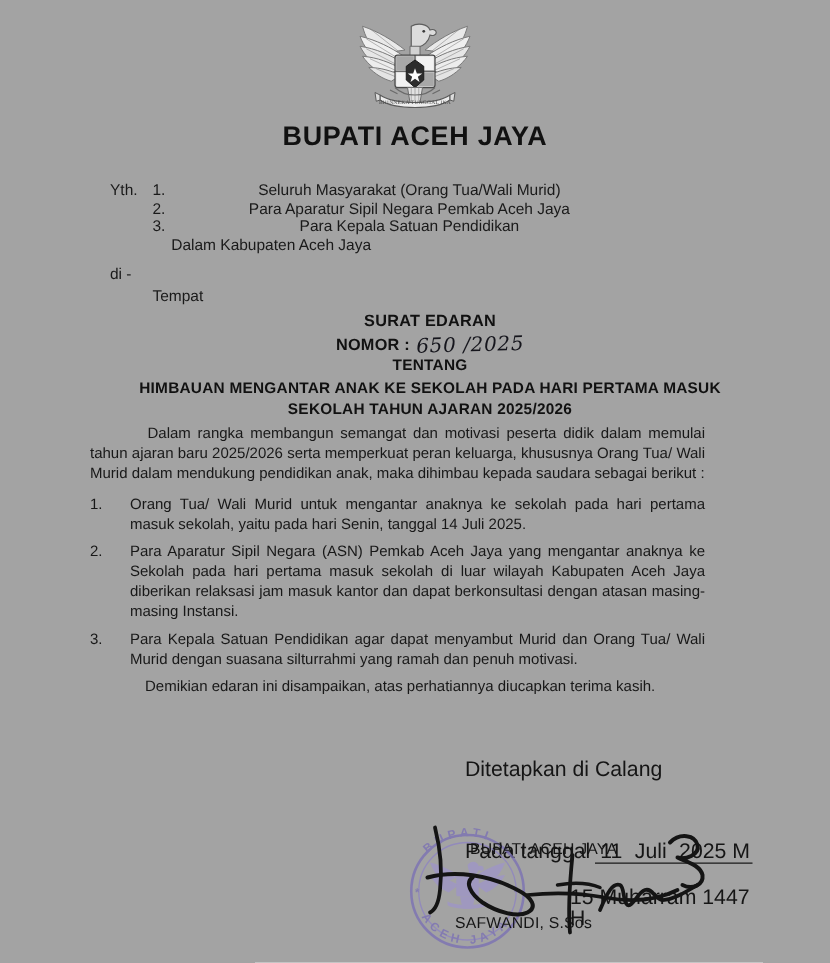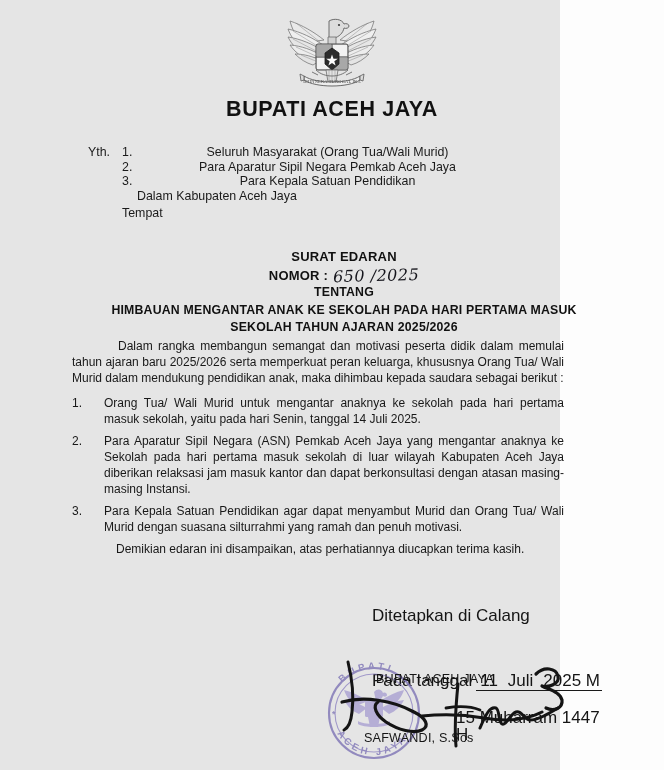--- a/index.html
+++ b/index.html
@@ -7,22 +7,22 @@
   body{
     width:664px;height:770px;
     background:#fdfdfd;
     font-family:"Liberation Sans","DejaVu Sans",sans-serif;
     color:#1a1a1a;
     overflow:hidden;
     position:relative;
   }
   .page{
     position:relative;
-    width:560px;height:770px;
-    background:#e5e5e5;
+    width:664px;height:770px;
+    background:#a3a3a3;
     box-sizing:border-box;
   }
 
   
   .emblem-wrap{
     position:absolute;left:0;top:12px;width:664px;
     text-align:center;
   }
   .emblem{display:inline-block;width:112px;height:80px;}
 
@@ -197,20 +197,21 @@
           <span class="addr-num">2.</span>
           <span class="addr-txt">Para Aparatur Sipil Negara Pemkab Aceh Jaya</span>
         </div>
         <div class="addr-li">
           <span class="addr-num">3.</span>
           <span class="addr-txt">Para Kepala Satuan Pendidikan</span>
         </div>
         <div class="addr-sub">Dalam Kabupaten Aceh Jaya</div>
       </div>
     </div>
+    <div class="addr-di">di -</div>
     <div class="addr-tempat">Tempat</div>
   </div>
 
   <div class="doc-title">
     <div>SURAT EDARAN</div>
     <div class="nomor-line">
       <span>NOMOR :</span>
       <span class="nomor-hand">650 /2025</span>
     </div>
     <div class="t-sub">TENTANG</div>

